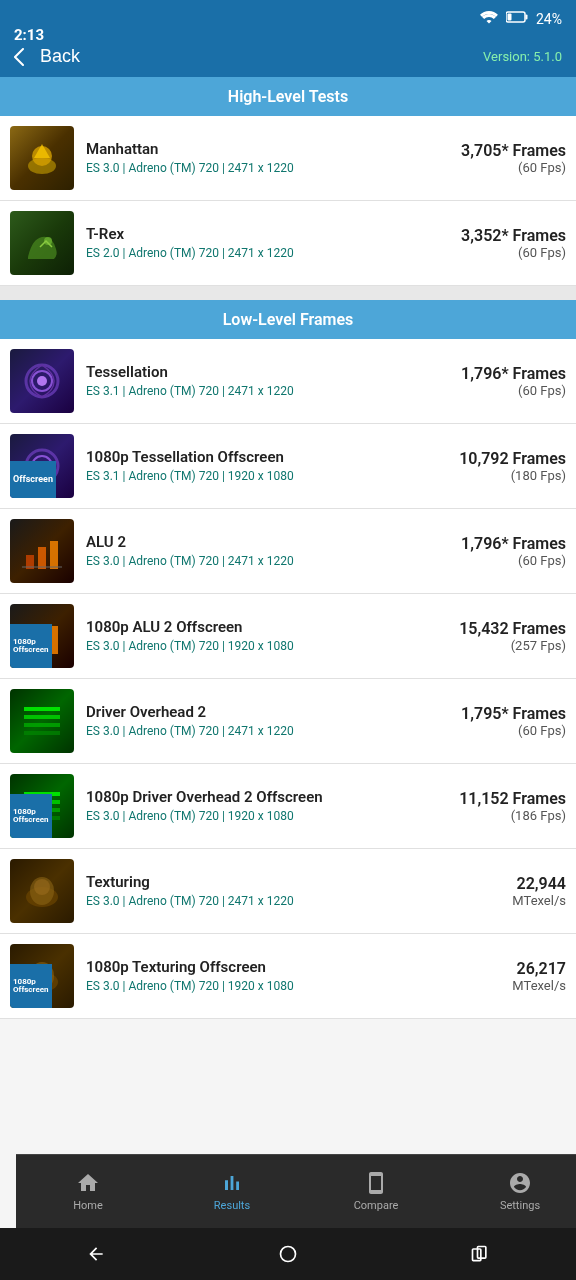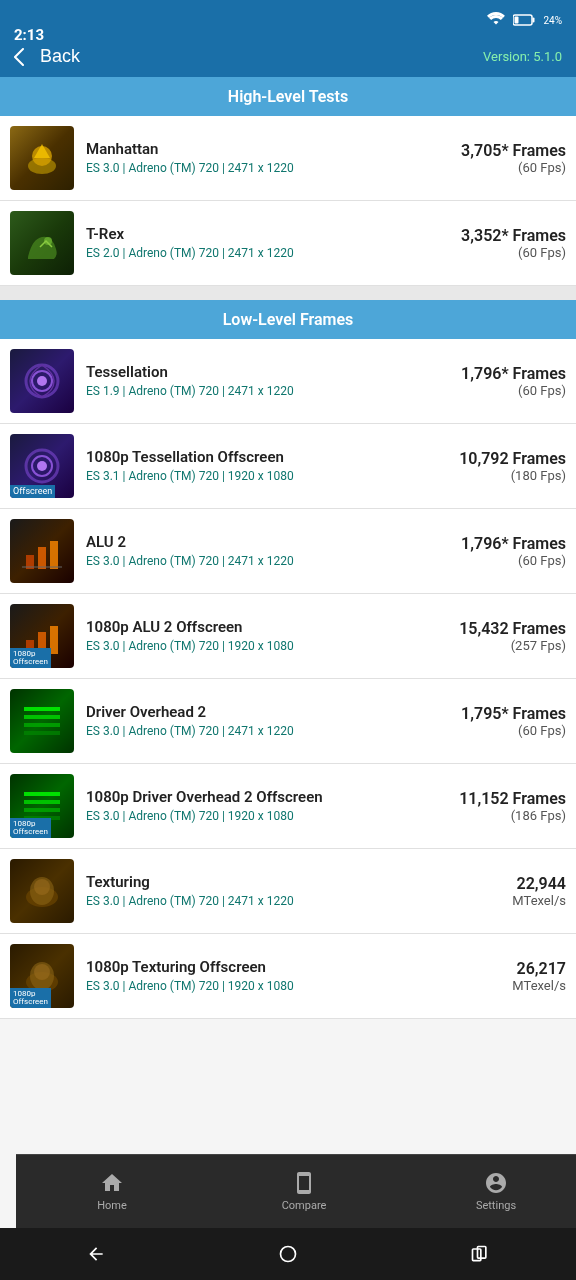--- a/index.html
+++ b/index.html
@@ -16,21 +16,21 @@
     .status-bar {
       background: #1a6fa8;
       color: white;
       display: flex;
       justify-content: space-between;
       align-items: center;
       padding: 6px 14px;
       height: 38px;
     }
     .status-left { font-size: 15px; font-weight: bold; color: white; margin-top: 31px; }
-    .status-right { display: flex; align-items: flex-end; gap: 8px; font-size: 10px; color: white; }
+    .status-right { display: flex; align-items: flex-start; gap: 8px; font-size: 14px; color: white; }
 
     
     .top-bar {
       background: #1a6fa8;
       display: flex;
       flex-direction: column;
       padding-bottom: 8px;
     }
     .back-row {
       display: flex;
@@ -95,22 +95,22 @@
     .thumb-bg-texturing { background: linear-gradient(135deg, #2a1a00 0%, #4a3000 50%, #2a1a00 100%); }
     .thumb-bg-texturing-off { background: linear-gradient(135deg, #2a1a00 0%, #4a3000 50%, #2a1a00 100%); }
 
     .offscreen-badge {
       position: absolute;
       bottom: 0;
       left: 0;
       background: #1a6fa8;
       color: white;
       font-size: 9px;
-      font-weight: normal;
-      padding: 2px 3px;
+      font-weight: bold;
+      padding: 14px 3px;
       line-height: 1;
     }
 
     .test-info {
       flex: 1;
       min-width: 0;
     }
     .test-name {
       font-size: 15px;
       font-weight: 600;
@@ -294,21 +294,21 @@
     <div class="test-thumb thumb-bg-tessellation">
       <svg width="48" height="48" viewBox="0 0 48 48">
         <circle cx="24" cy="24" r="16" fill="none" stroke="#7040c0" stroke-width="3" opacity="0.7"></circle>
         <circle cx="24" cy="24" r="10" fill="none" stroke="#a060f0" stroke-width="2" opacity="0.8"></circle>
         <circle cx="24" cy="24" r="5" fill="#c080ff" opacity="0.9"></circle>
         <path d="M24,8 Q36,16 36,24 Q36,34 24,40 Q12,34 12,24 Q12,16 24,8Z" fill="none" stroke="#6030a0" stroke-width="1.5"></path>
       </svg>
     </div>
     <div class="test-info">
       <div class="test-name">Tessellation</div>
-      <div class="test-desc">ES 1.9 | Adreno (TM) 720 | 2471 x 1220</div>
+      <div class="test-desc">ES 3.1 | Adreno (TM) 720 | 2471 x 1220</div>
     </div>
     <div class="test-score">
       <div class="score-primary">1,796* Frames</div>
       <div class="score-secondary">(60 Fps)</div>
     </div>
   </div>
 
   <div class="test-item">
     <div class="test-thumb thumb-bg-tessellation-off" style="position:relative;">
       <svg width="48" height="48" viewBox="0 0 48 48">
@@ -449,20 +449,26 @@
 
 <div class="bottom-nav">
 
   <div class="nav-item">
     <svg class="nav-svg" viewBox="0 0 24 24" fill="#aaaaaa">
       <path d="M10 20v-6h4v6h5v-8h3L12 3 2 12h3v8z"></path>
     </svg>
     <span class="nav-label">Home</span>
   </div>
 
+  <div class="nav-item active">
+    <svg class="nav-svg" viewBox="0 0 24 24" fill="#4da6d8">
+      <path d="M5 9.2h3V19H5V9.2zM10.6 5h2.8v14h-2.8V5zm5.6 5.4H19V19h-2.8v-8.6z"></path>
+    </svg>
+    <span class="nav-label">Results</span>
+  </div>
 
   <div class="nav-item">
     <svg class="nav-svg" viewBox="0 0 24 24" fill="#aaaaaa">
       <path d="M17 1.01L7 1c-1.1 0-2 .9-2 2v18c0 1.1.9 2 2 2h10c1.1 0 2-.9 2-2V3c0-1.1-.9-1.99-2-1.99zM17 19H7V5h10v14z"></path>
     </svg>
     <span class="nav-label">Compare</span>
   </div>
 
 
   <div class="nav-item">

